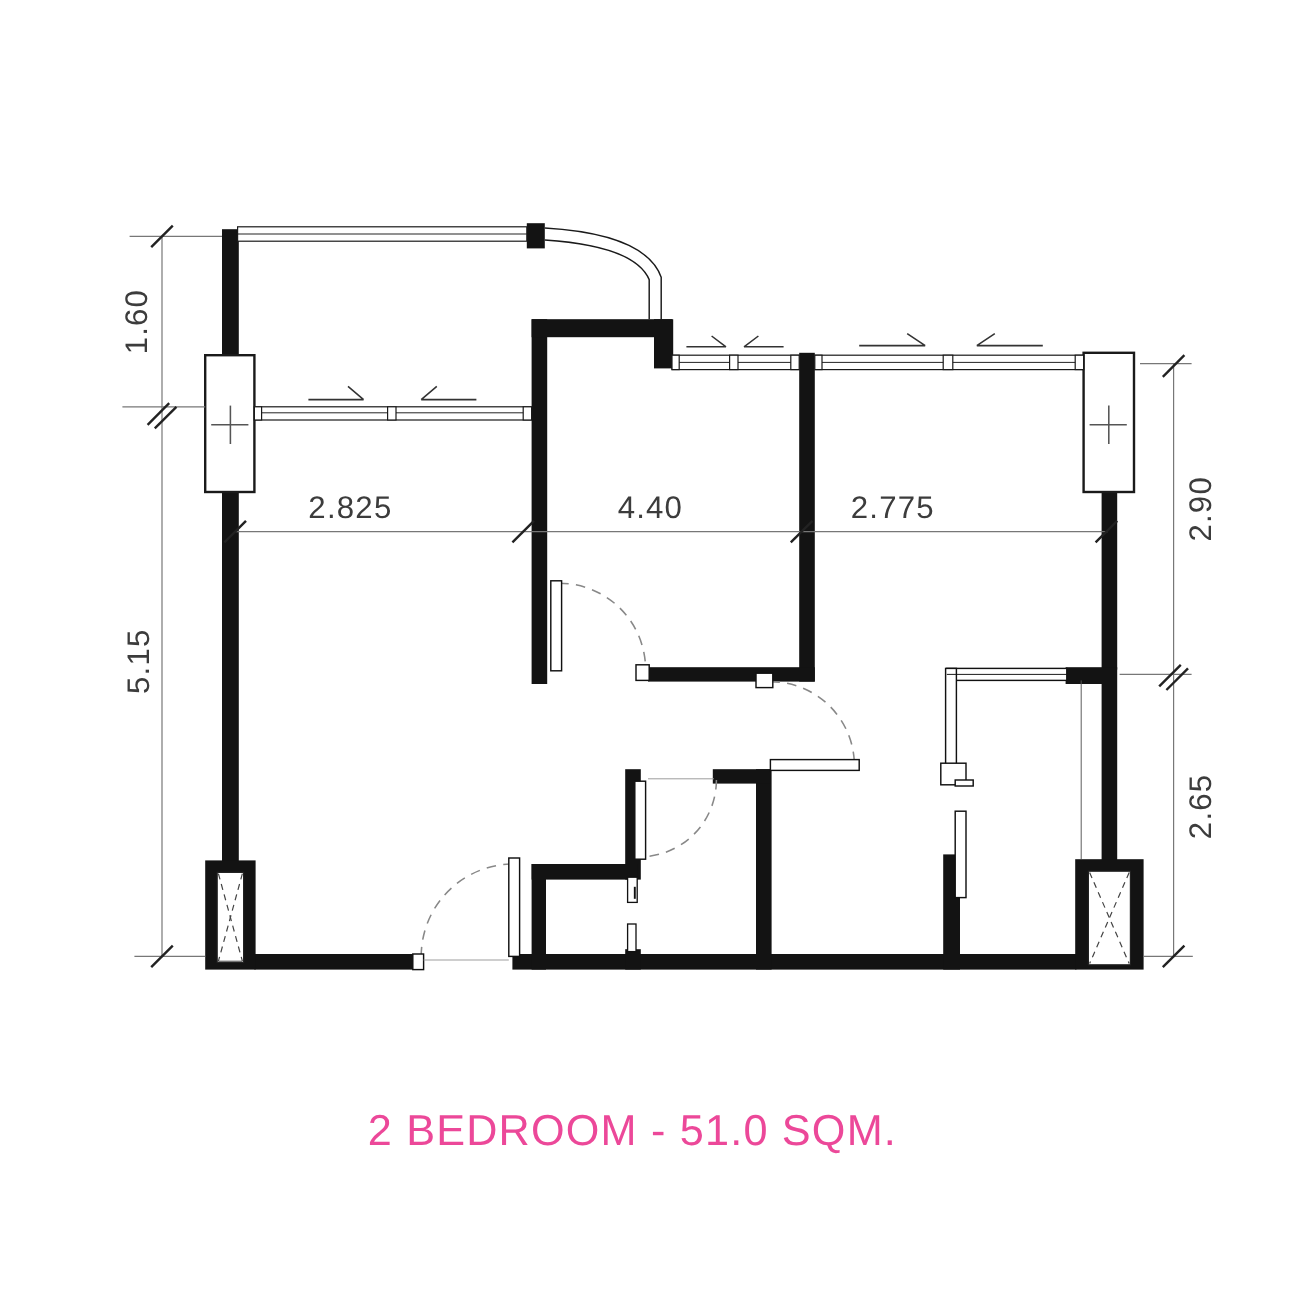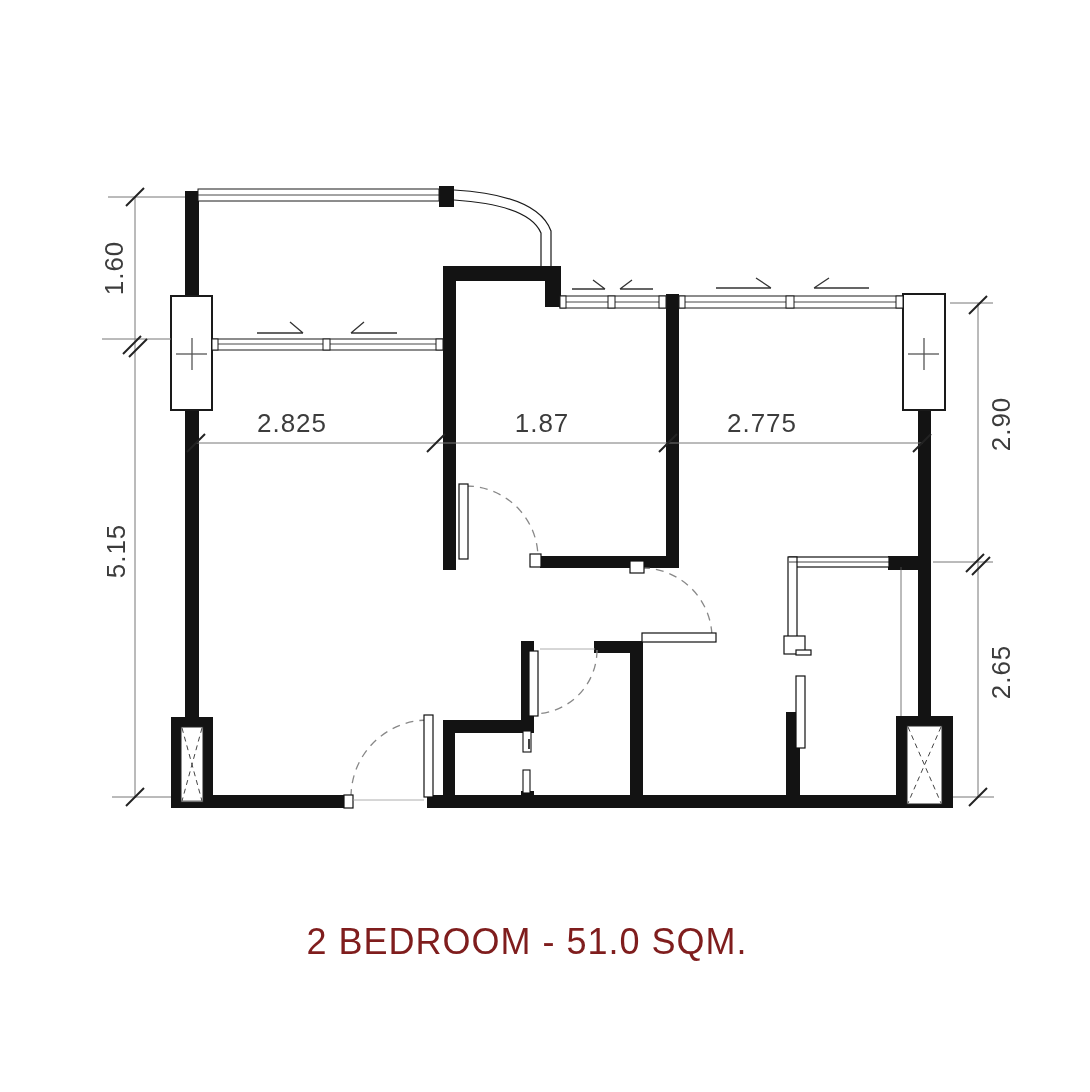--- a/index.html
+++ b/index.html
@@ -15,21 +15,21 @@
     position:absolute;
     color:#3c3c3c;
     font-size:26px;
     letter-spacing:1px;
     white-space:nowrap;
     transform:translate(-50%,-50%);
   }
   .lbl.vert{transform:translate(-50%,-50%) rotate(-90deg);}
   .title{
     position:absolute;
-    color:#7f1d1d;
+    color:#ec4899;
     font-size:36px;
     letter-spacing:1px;
     white-space:nowrap;
     transform:translateX(-50%);
   }
 </style>
 </head>
 <body>
 
 <div id="plan-root">
@@ -186,22 +186,22 @@
       <path d="M969,806 L987,788"></path>
     </g>
   </svg>
 
   <div class="lbl vert" style="left:114px;top:268px;">1.60</div>
 
   <div class="lbl vert" style="left:116px;top:551px;">5.15</div>
 
   <div class="lbl" style="left:292px;top:423px;">2.825</div>
 
-  <div class="lbl" style="left:542px;top:423px;">1.87</div>
-
-  <div class="lbl" style="left:762px;top:423px;">2.775</div>
+  <div class="lbl" style="left:542px;top:423px;">4.40</div>
+
+  <div class="lbl" style="left:744px;top:423px;">2.775</div>
 
   <div class="lbl vert" style="left:1001px;top:424px;">2.90</div>
 
   <div class="lbl vert" style="left:1001px;top:672px;">2.65</div>
 
   <div class="title" style="left:527px;top:921px;">2 BEDROOM - 51.0 SQM.</div>
 </div>
 
 </body></html>

